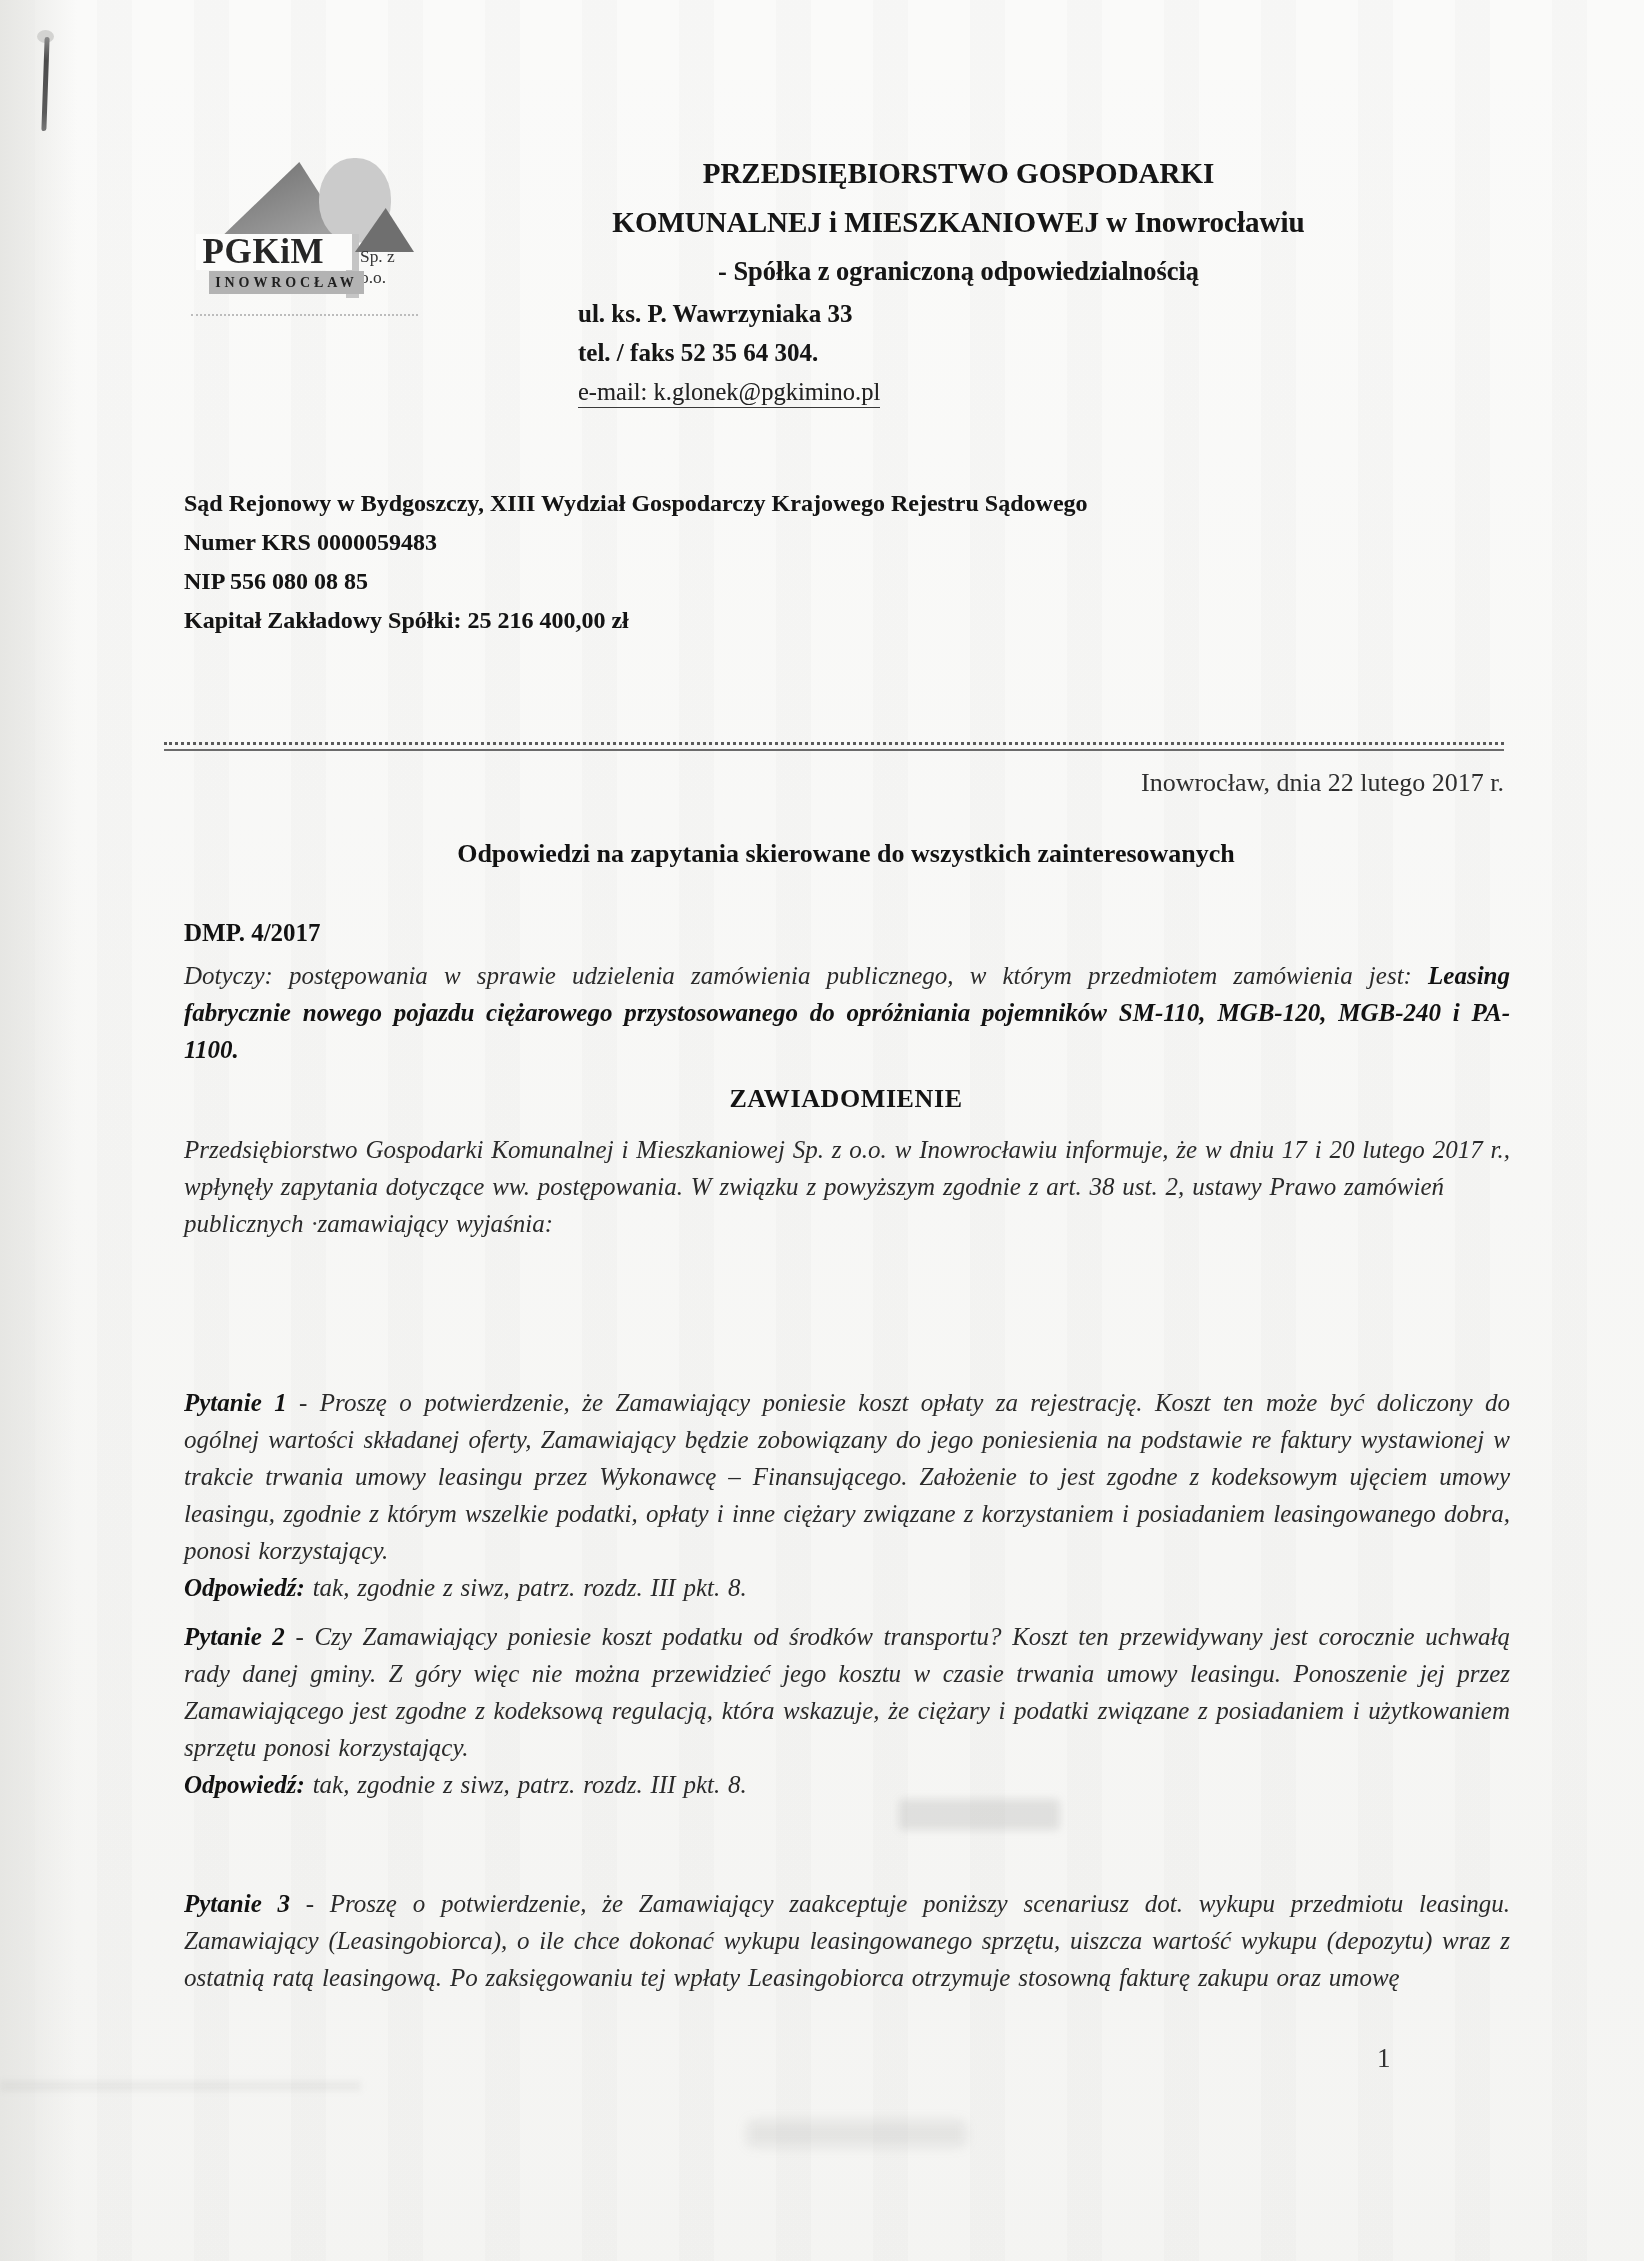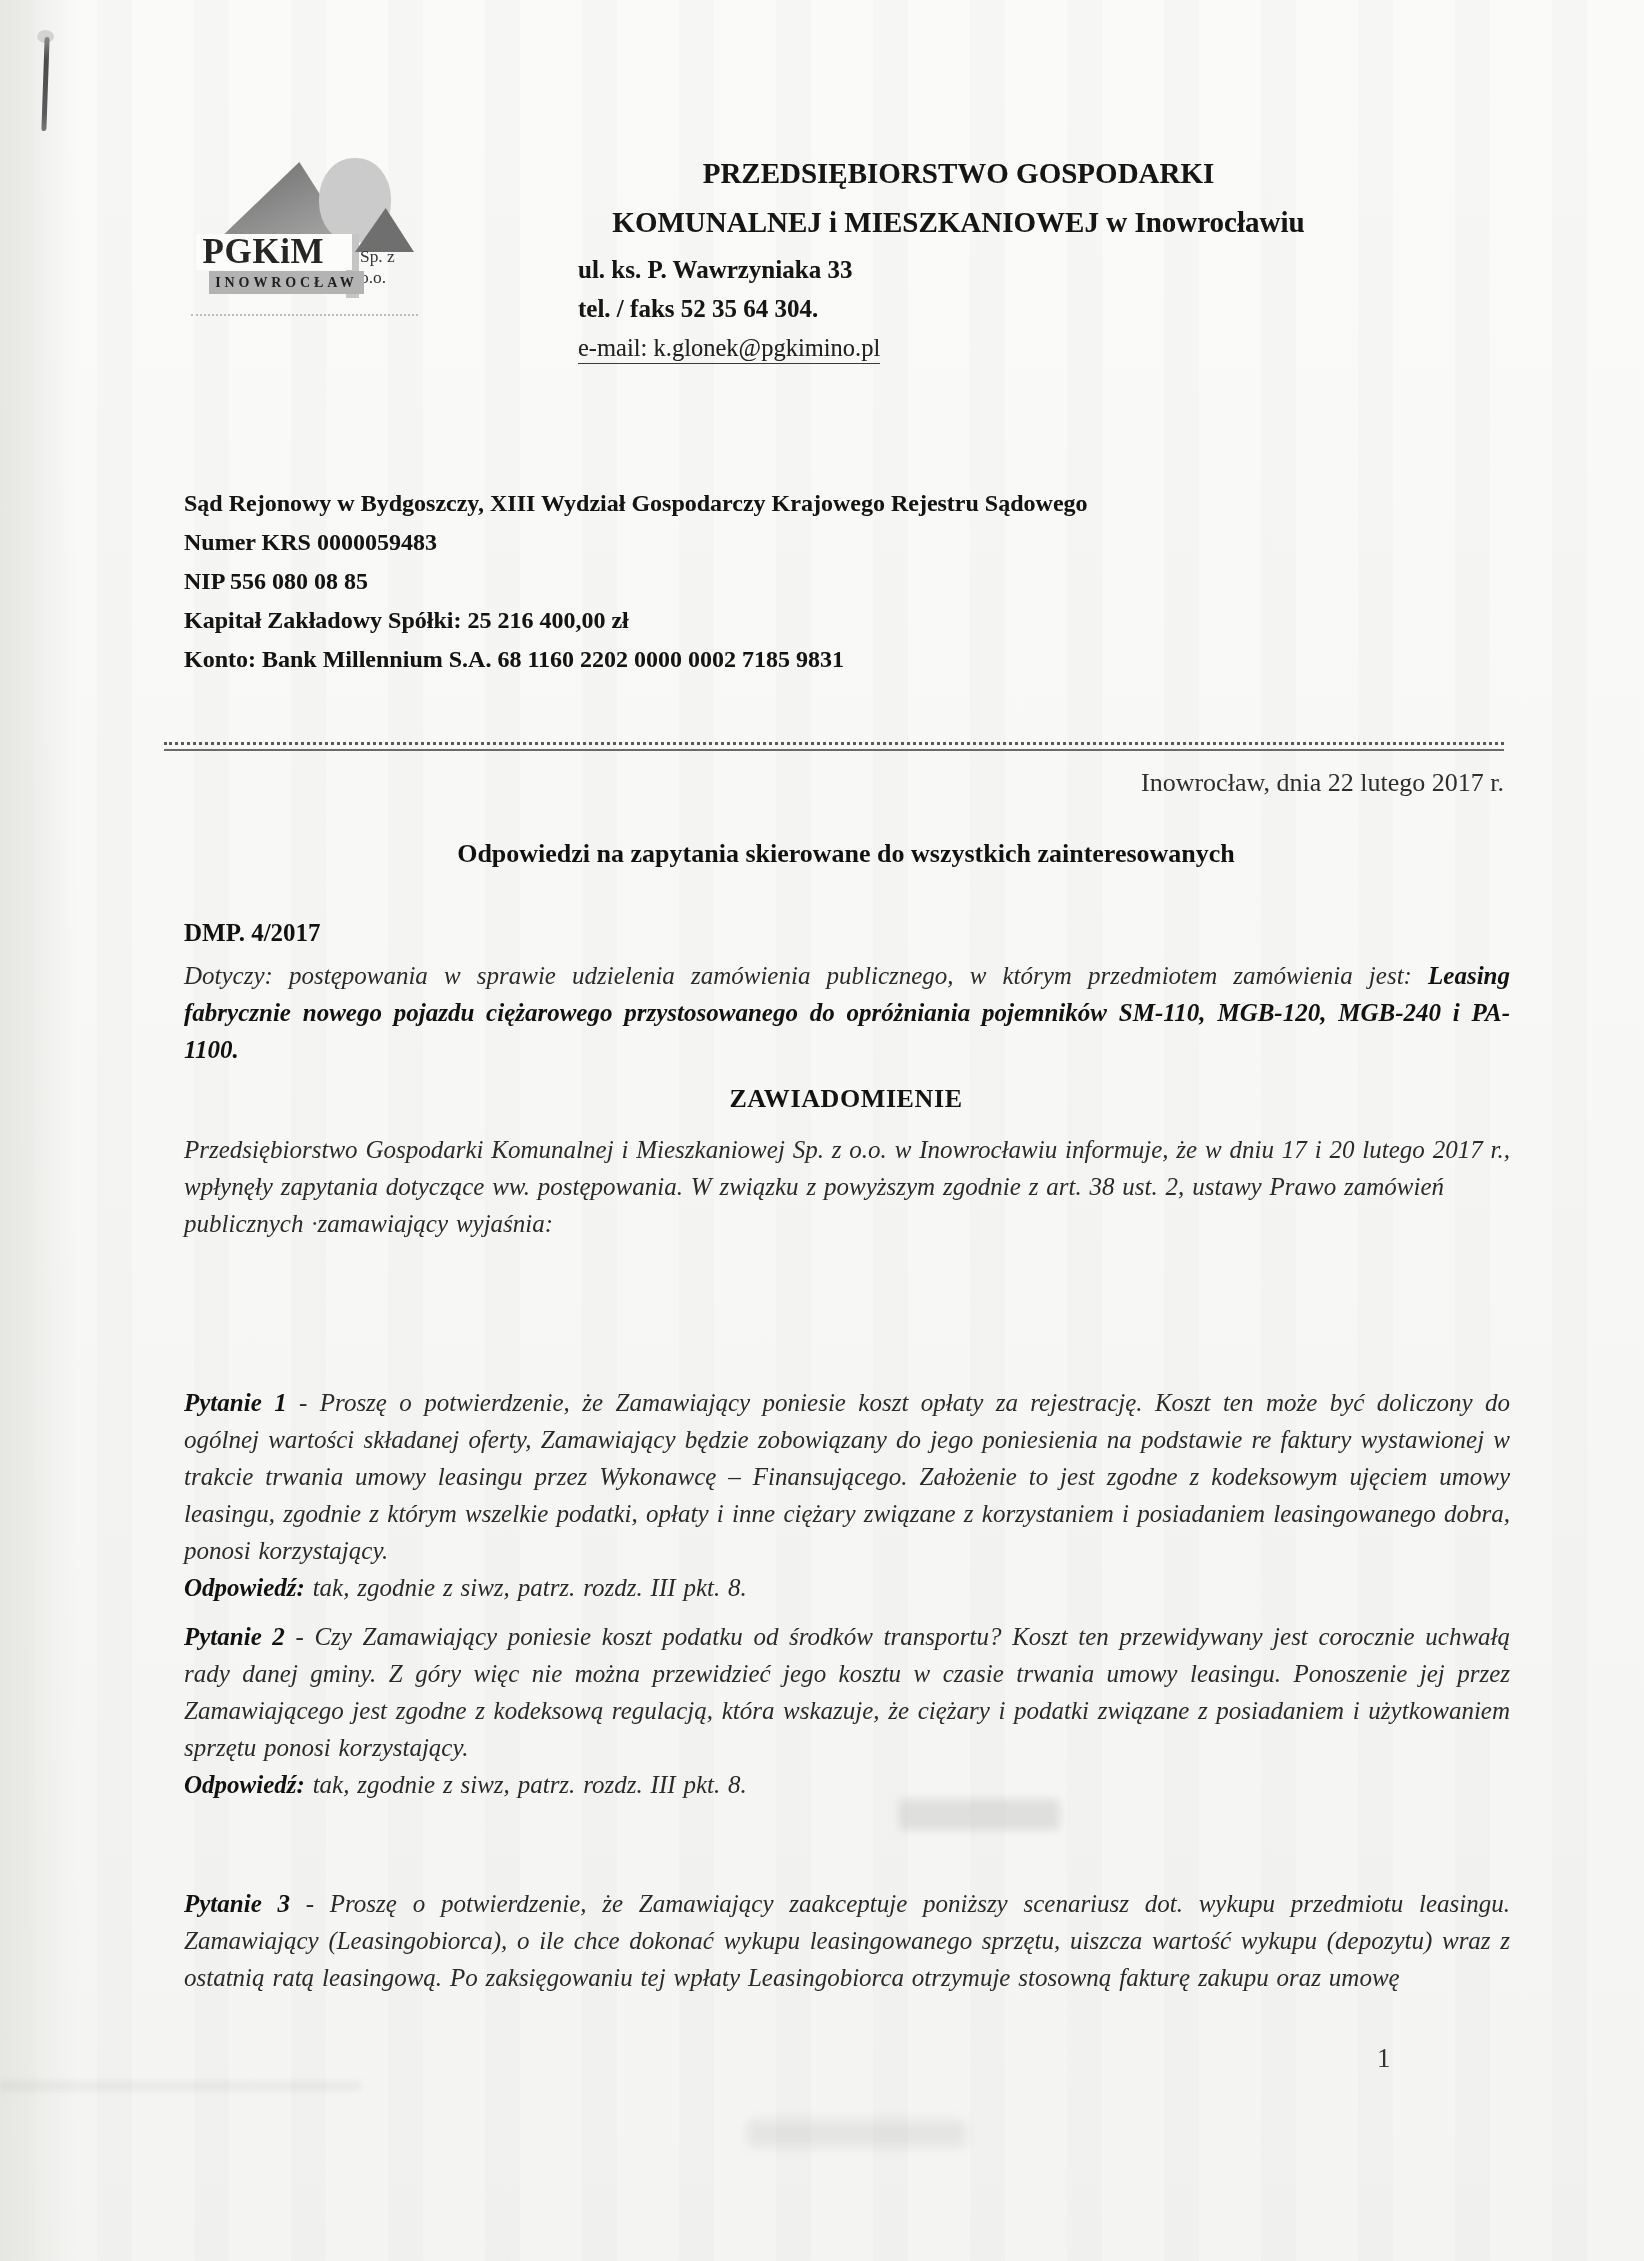--- a/index.html
+++ b/index.html
@@ -179,31 +179,31 @@
   <div class="mtn-right"></div>
   <div class="name-box">PGKiM</div>
   <div class="suffix">Sp. z o.o.</div>
   <div class="city-bar">INOWROCŁAW</div>
   <div class="base-line"></div>
 </div>
 
 <div class="head-block">
   <div class="head-line-1">PRZEDSIĘBIORSTWO GOSPODARKI</div>
   <div class="head-line-2">KOMUNALNEJ i MIESZKANIOWEJ w Inowrocławiu</div>
+  <div class="head-line-3">- Spółka z ograniczoną odpowiedzialnością</div>
   <div class="head-line-4">ul. ks. P. Wawrzyniaka 33</div>
   <div class="head-line-5">tel. / faks 52 35 64 304.</div>
   <div class="head-line-6"><span class="u">e-mail: k.glonek@pgkimino.pl</span></div>
 </div>
 
 <div class="registry">
   <div>Sąd Rejonowy w Bydgoszczy, XIII Wydział Gospodarczy Krajowego Rejestru Sądowego</div>
   <div>Numer KRS 0000059483</div>
   <div>NIP 556 080 08 85</div>
   <div>Kapitał Zakładowy Spółki: 25 216 400,00 zł</div>
-  <div>Konto: Bank Millennium S.A. 68 1160 2202 0000 0002 7185 9831</div>
 </div>
 
 <div class="separator">
   <div class="dots"></div>
   <div class="solid"></div>
 </div>
 
 <div class="dateline">Inowrocław, dnia 22 lutego 2017 r.</div>
 
 <div class="subject">Odpowiedzi na zapytania skierowane do wszystkich zainteresowanych</div>

